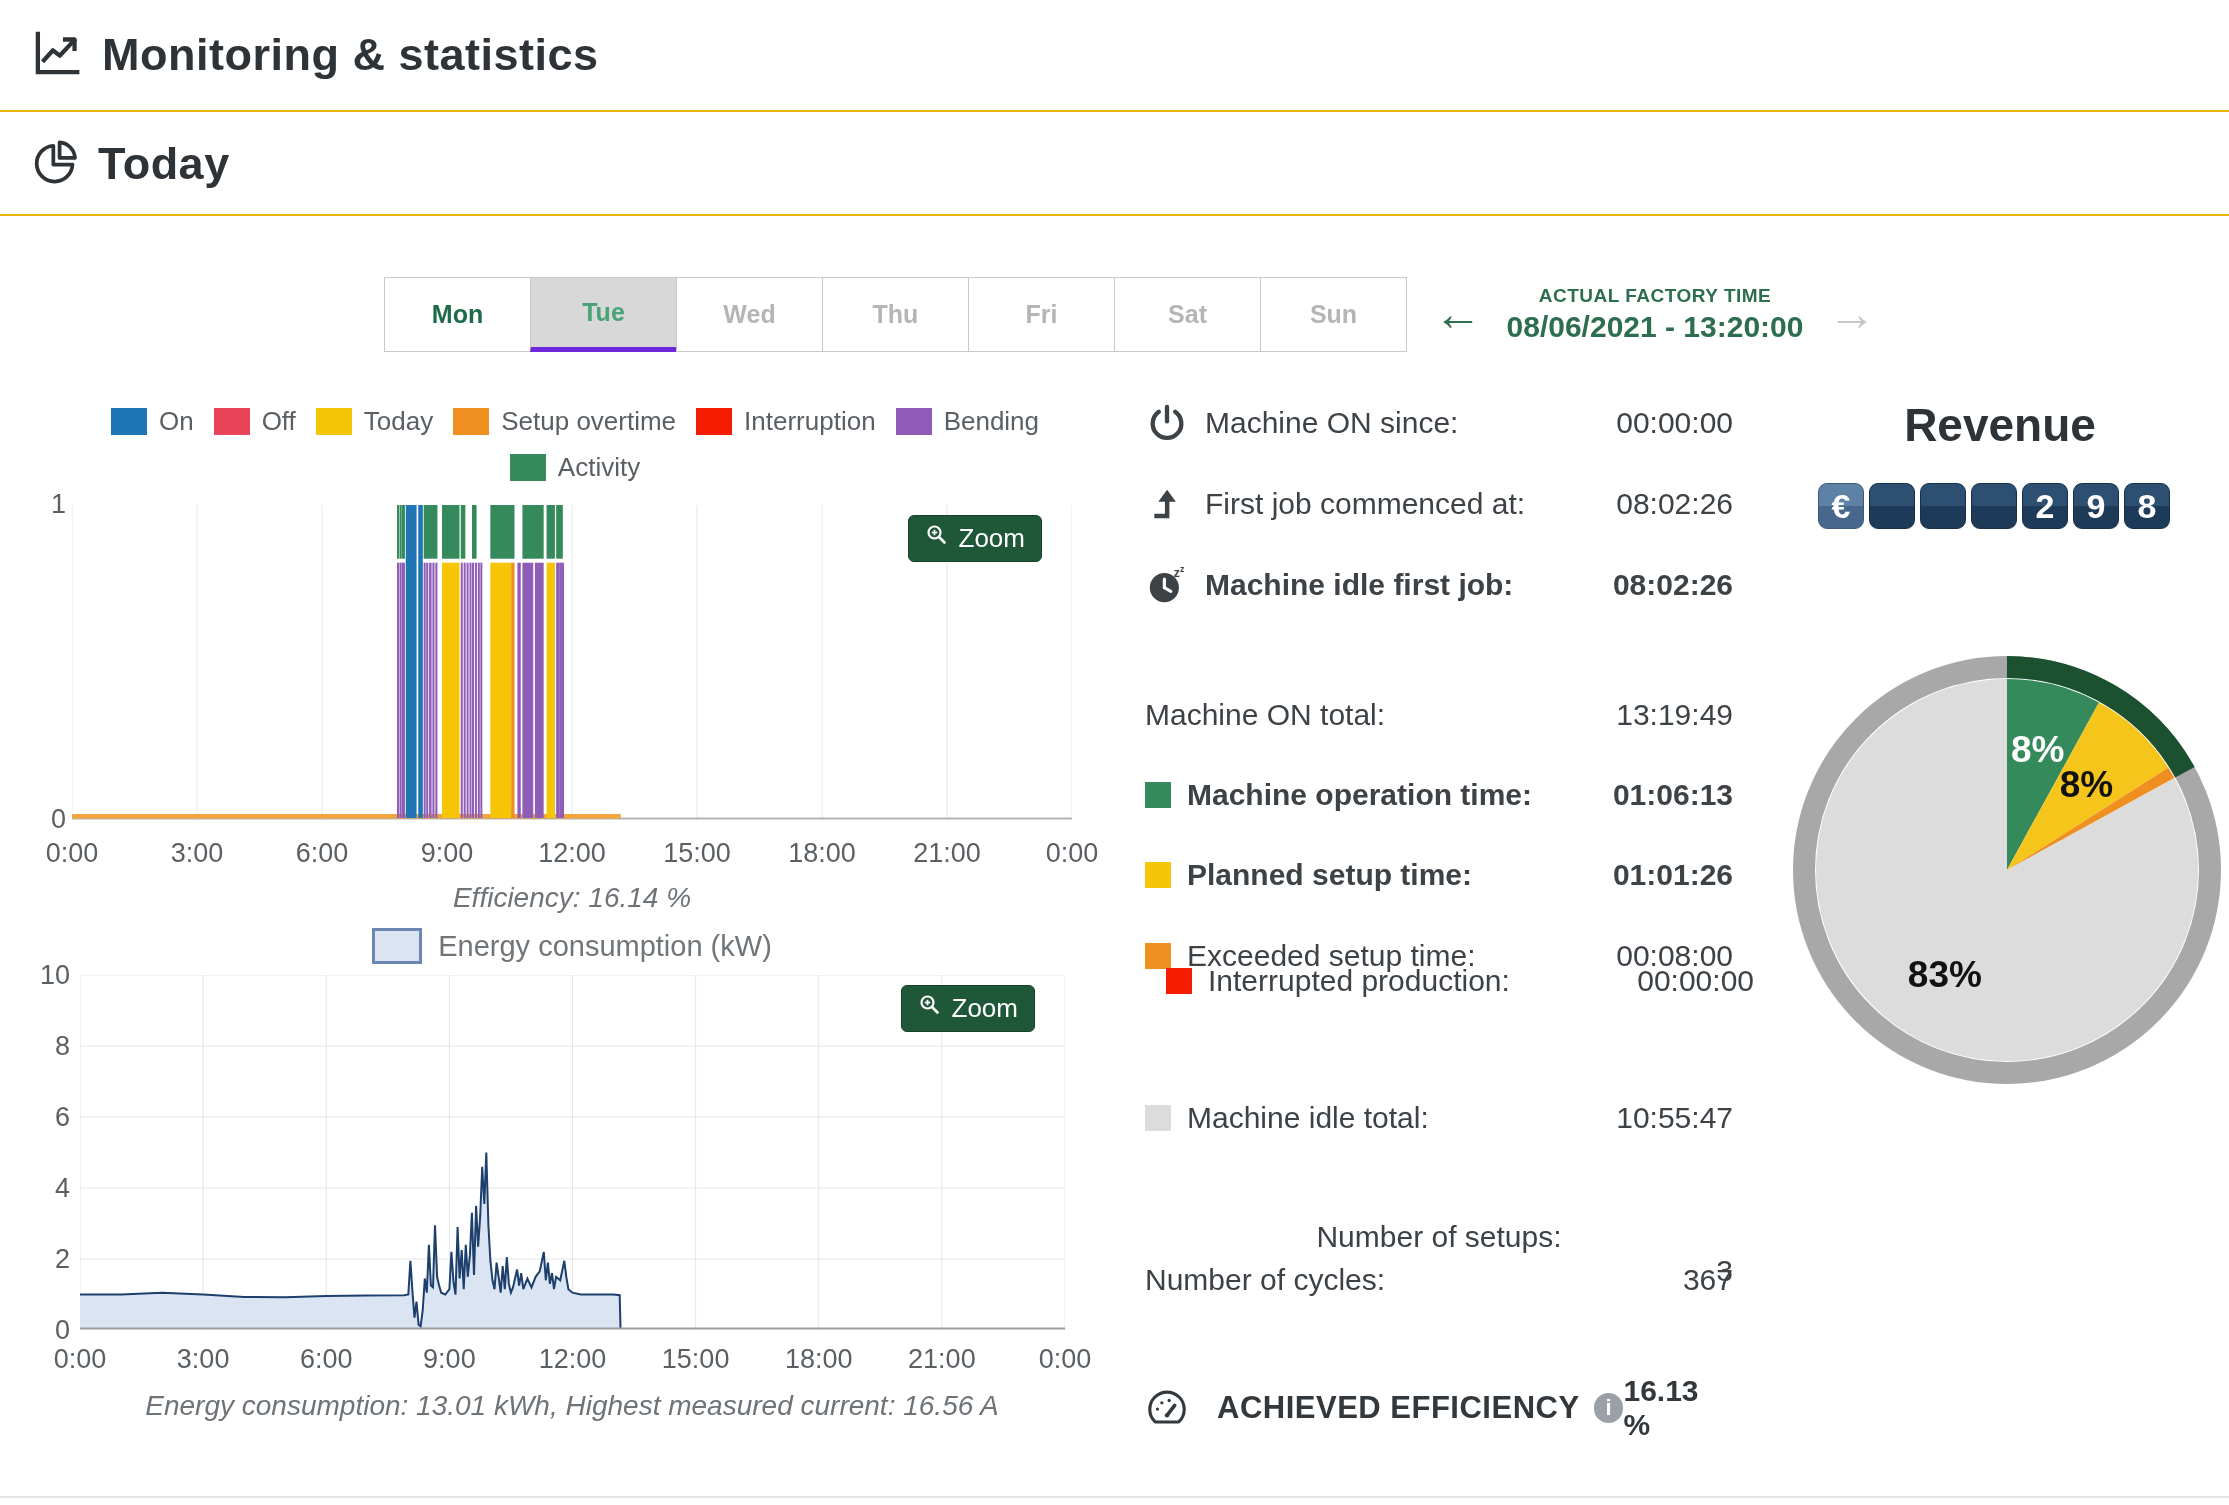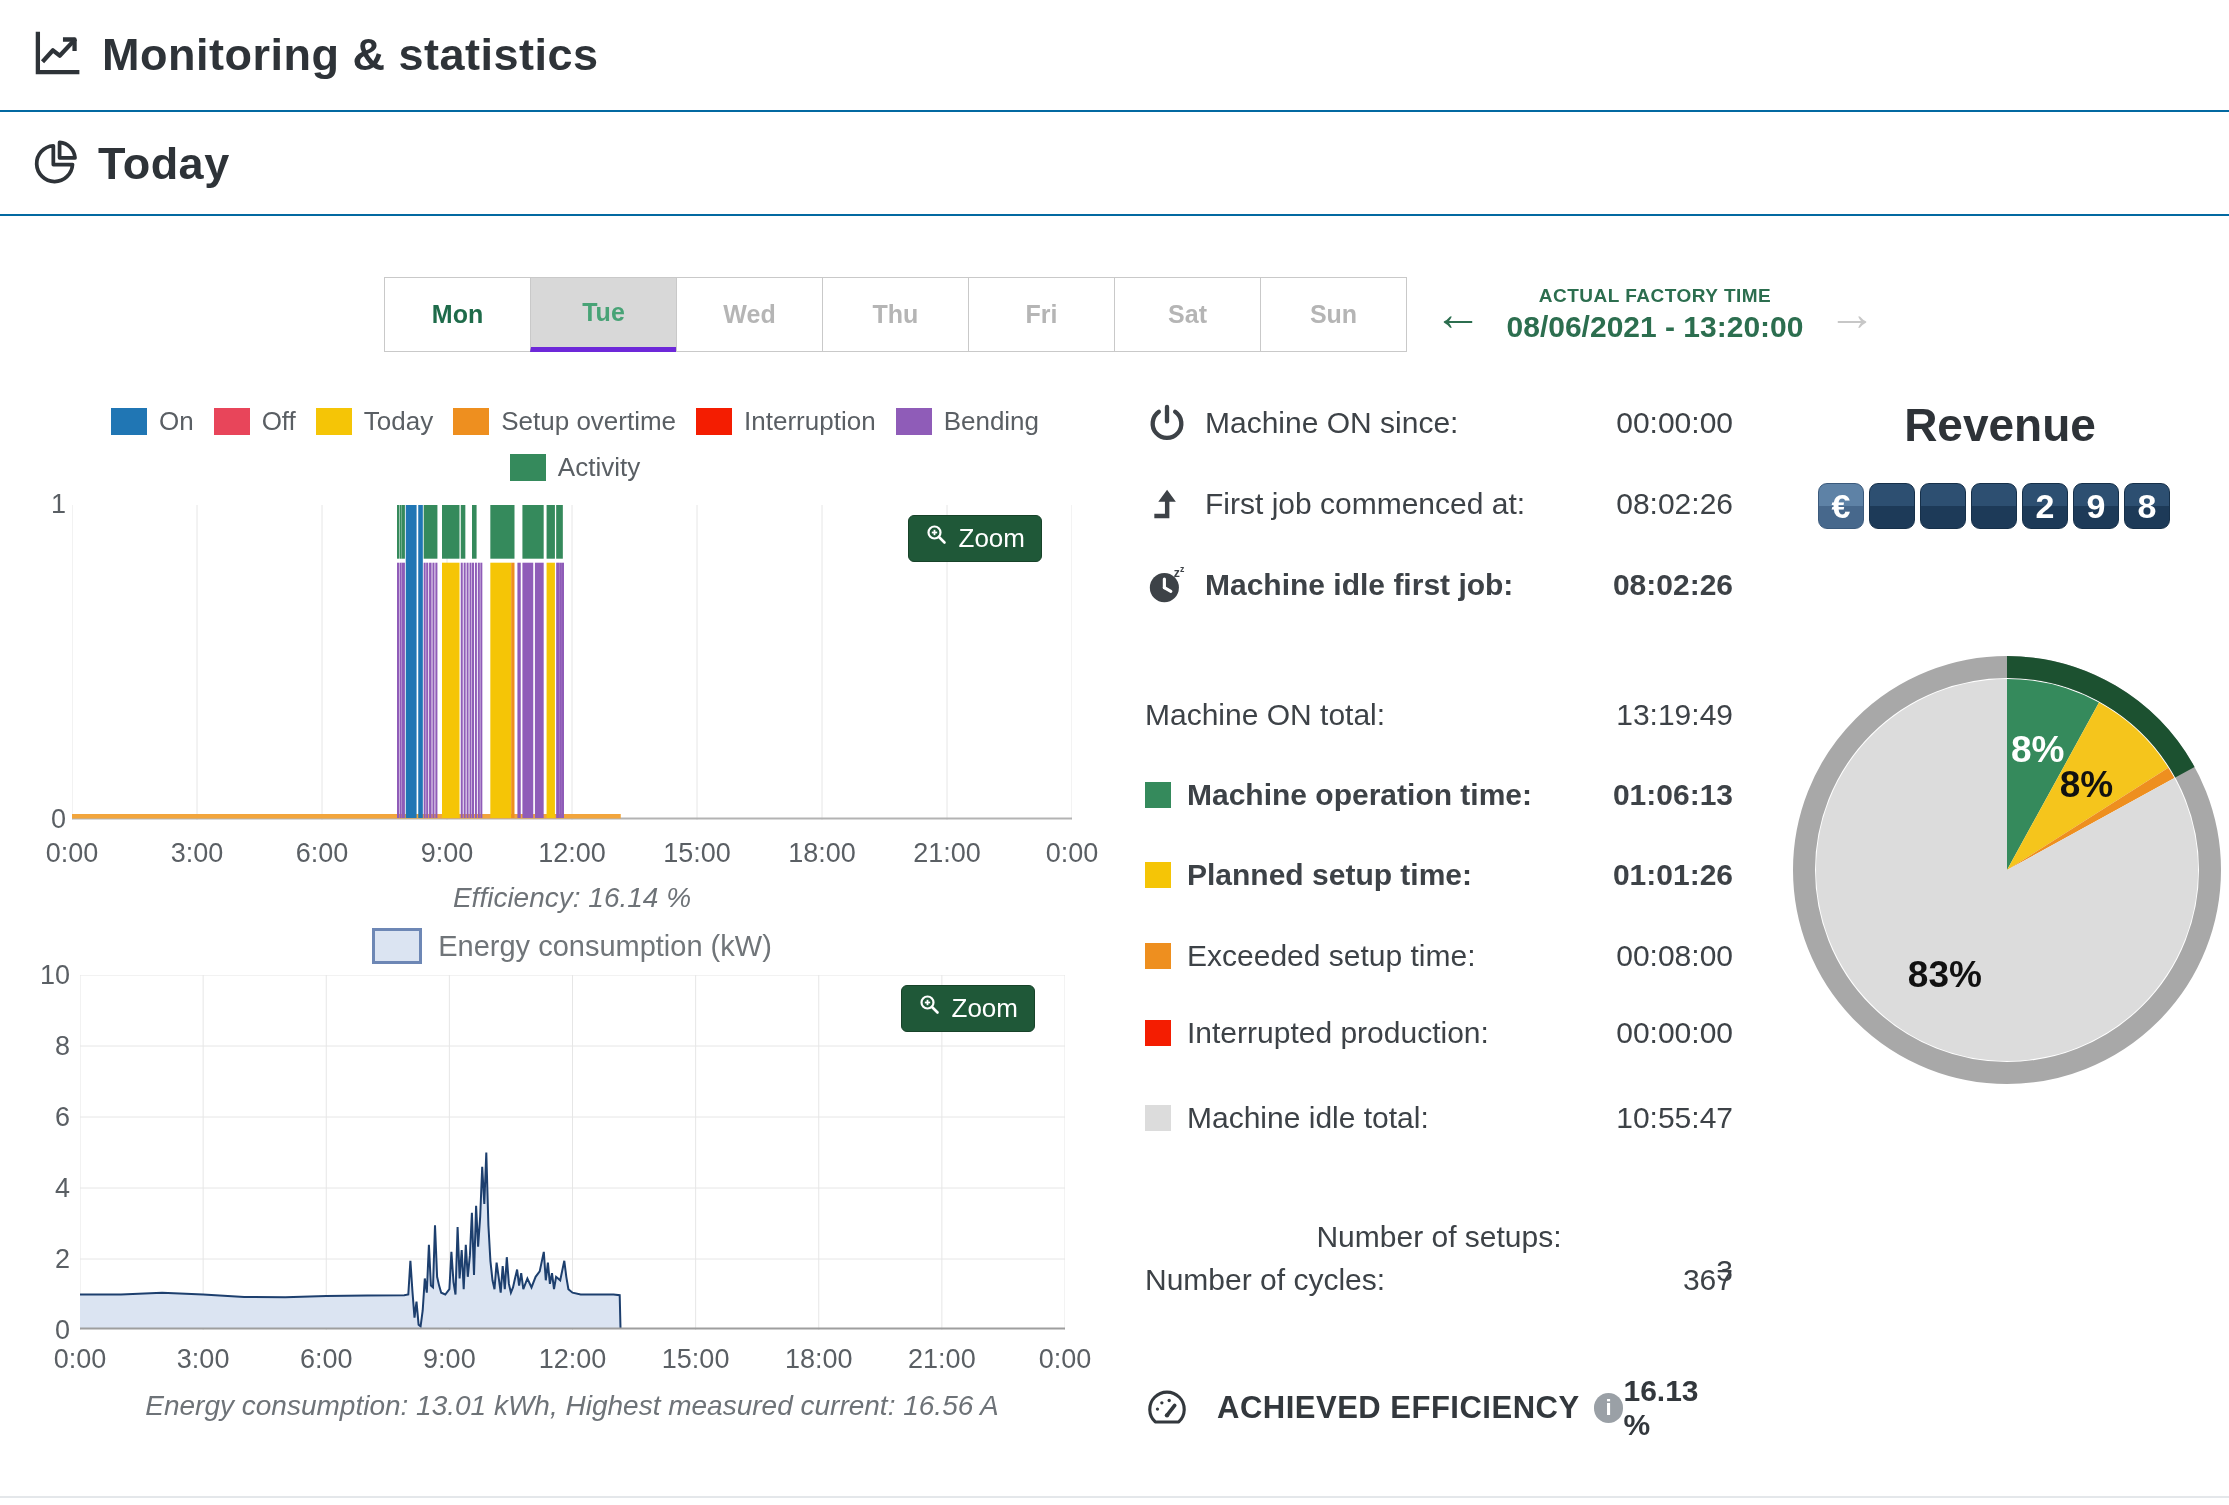--- a/index.html
+++ b/index.html
@@ -1,21 +1,21 @@
 <!DOCTYPE html>
 <html><head>
 <meta charset="utf-8">
 <style>
   html,body{margin:0;padding:0}
   body{
     width:2229px;height:1505px;position:relative;background:#fff;
     font-family:"Liberation Sans",sans-serif;color:#3d4247;overflow:hidden;
   }
   .hdr{position:absolute;left:0;width:2229px;display:flex;align-items:center;
-       box-sizing:border-box;padding-left:30px;background:#fff;border-bottom:2px solid #0369a1}
+       box-sizing:border-box;padding-left:30px;background:#fff;border-bottom:2px solid #eab308}
   #header1{top:0;height:112px}
   #header2{top:114px;height:102px}
   .hdr-title{font-size:45px;font-weight:700;color:#2e3338;margin-left:18px;letter-spacing:.5px}
 
   
   #day-tabs{position:absolute;left:385px;top:277px;display:flex}
   .day-tab{width:147px;height:75px;display:flex;align-items:center;justify-content:center;
            font-size:25px;font-weight:700;background:#fff;border:1px solid #c9c9c9;
            margin-left:-1px;box-sizing:border-box;cursor:pointer}
   .day-tab.enabled{color:#1e6b4a}
@@ -352,21 +352,21 @@
     <div class="stat-row" style="top: 850px; font-weight: bold;">
       <span class="swatch" style="background: rgb(245, 197, 6);"></span>
       <span class="stat-label">Planned setup time:</span>
       <span class="stat-value">01:01:26</span>
     </div>
     <div class="stat-row" style="top: 931px;">
       <span class="swatch" style="background: rgb(238, 143, 31);"></span>
       <span class="stat-label">Exceeded setup time:</span>
       <span class="stat-value">00:08:00</span>
     </div>
-    <div class="stat-row" style="top: 1008px;">
+    <div class="stat-row" style="top: 956px; margin-left: 21px;">
       <span class="swatch" style="background: rgb(244, 29, 1);"></span>
       <span class="stat-label">Interrupted production:</span>
       <span class="stat-value">00:00:00</span>
     </div>
     <div class="stat-row" style="top: 1093px;">
       <span class="swatch" style="background: rgb(220, 220, 220);"></span>
       <span class="stat-label">Machine idle total:</span>
       <span class="stat-value">10:55:47</span>
     </div>
     <div class="stat-row" style="top: 1220px; flex-direction: column;">

